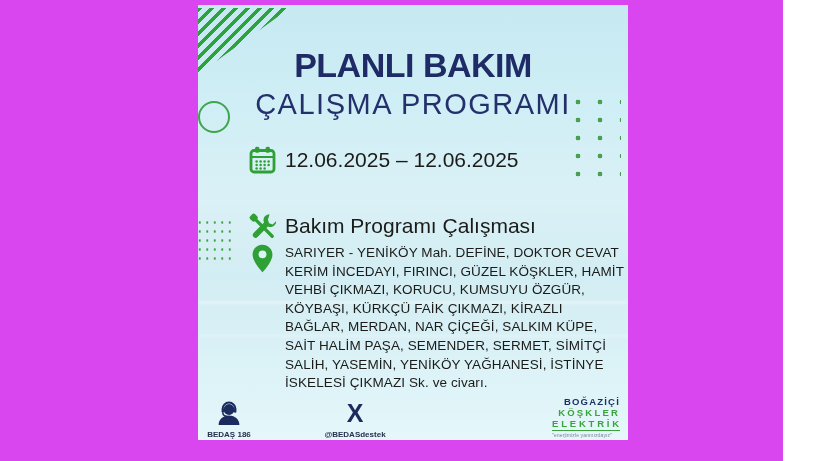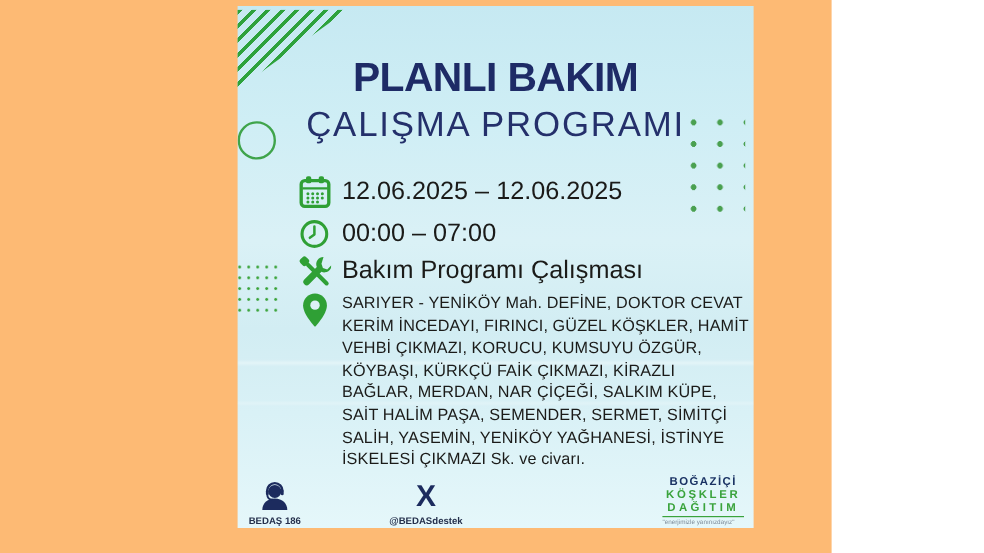--- a/index.html
+++ b/index.html
@@ -1,18 +1,18 @@
 <!DOCTYPE html>
 <html><head>
 <meta charset="utf-8">
 <style>
   * { margin:0; padding:0; box-sizing:border-box; }
   html,body { width:820px; height:461px; background:#ffffff; overflow:hidden;
               font-family:"Liberation Sans", sans-serif; }
-  .page { position:relative; width:693px; height:461px; background:#fdba74; }
+  .page { position:relative; width:783px; height:461px; background:#d946ef; }
 
   .card { position:absolute; left:198px; top:5px; width:430px; height:435px;
           background:linear-gradient(180deg,#c6e9f2 0%,#cfeef5 22%,#daf1f6 45%,#d2edf3 62%,#d9f1f6 78%,#e5f7fa 100%);
           overflow:hidden; }
 
   
   .stripes { position:absolute; left:-8px; top:3px; width:100px; height:72px;
              background:repeating-linear-gradient(135deg, transparent 0 5.5px, #2ea23c 5.5px 8.5px);
              clip-path:polygon(0 0, 100% 0, 0 100%); }
   .circle-deco { position:absolute; left:0px; top:96px; width:32px; height:32px;
@@ -47,21 +47,21 @@
 
   
   .footer { position:absolute; left:0; top:388px; width:100%; height:47px; }
   .contact { position:absolute; top:6px; text-align:center; }
   .contact .cic { height:27px; display:flex; align-items:flex-end; justify-content:center; }
   .contact .clabel { margin-top:4px; font-size:8px; font-weight:700; color:#25304c; white-space:nowrap; }
   .contact-1 { left:2px;  width:58px;text-align:center; }
   .contact-2 { left:60px; width:62px; }
   .contact-3 { left:122px; width:70px; }
 
-  .brand { position:absolute; right:8px; top:3px; width:68px; text-align:center; }
+  .brand { position:absolute; right:8px; top:3px; width:68px; text-align:right; }
   .brand .b1 { font-size:9.5px; font-weight:800; letter-spacing:1.2px; color:#1a3263; }
   .brand .b2 { font-size:9.5px; font-weight:800; letter-spacing:2.2px; color:#3aa33c; }
   .brand .b3 { font-size:9.5px; font-weight:800; letter-spacing:2.8px; color:#3aa33c;
                border-bottom:1.5px solid #3aa33c; padding-bottom:1px; }
   .brand .btag { margin-top:2px; font-size:6px; transform:scale(0.88); transform-origin:left top;
                  color:#7d8b99; white-space:nowrap; }
 </style>
 </head>
 <body>
 
@@ -96,29 +96,20 @@
               <circle cx="19.6" cy="18.9" r="1.25"></circle>
             <circle cx="7.6" cy="22.4" r="1.25"></circle>
               <circle cx="11.6" cy="22.4" r="1.25"></circle>
               <circle cx="15.6" cy="22.4" r="1.25"></circle>
           </g>
         </svg>
       </span>
       <span class="txt">12.06.2025 – 12.06.2025</span>
     </div>
 
-    <div class="row row-time">
-      <span class="ic">
-        <svg width="24" height="24" viewBox="0 0 24 24">
-          <circle cx="12" cy="12" r="10.3" fill="none" stroke="#2fa035" stroke-width="2.6"></circle>
-          <path d="M12,5.8 L12,12.4 L8.2,15.2" fill="none" stroke="#2fa035" stroke-width="2.1" stroke-linecap="round" stroke-linejoin="round"></path>
-        </svg>
-      </span>
-      <span class="txt">00:00 – 07:00</span>
-    </div>
 
     <div class="row row-loc">
       <span class="ic">
         <svg width="21" height="29" viewBox="0 0 22 30">
           <path d="M11,0.5 C5.2,0.5 0.6,5.1 0.6,10.9 c0,8 10.4,18.6 10.4,18.6 s10.4,-10.6 10.4,-18.6 C21.4,5.1 16.8,0.5 11,0.5 z" fill="#2fa035"></path>
           <circle cx="11" cy="10.6" r="4.1" fill="#ddf2f6"></circle>
         </svg>
       </span>
       <span class="txt">SARIYER - YENİKÖY Mah. DEFİNE, DOKTOR CEVAT KERİM İNCEDAYI, FIRINCI, GÜZEL KÖŞKLER, HAMİT VEHBİ ÇIKMAZI, KORUCU, KUMSUYU ÖZGÜR, KÖYBAŞI, KÜRKÇÜ FAİK ÇIKMAZI, KİRAZLI BAĞLAR, MERDAN, NAR ÇİÇEĞİ, SALKIM KÜPE, SAİT HALİM PAŞA, SEMENDER, SERMET, SİMİTÇİ SALİH, YASEMİN, YENİKÖY YAĞHANESİ, İSTİNYE İSKELESİ ÇIKMAZI Sk. ve civarı.</span>
     </div>
@@ -160,19 +151,19 @@
           <svg width="26" height="25" viewBox="0 0 26 25">
             <text x="13" y="20.5" text-anchor="middle" font-family="Liberation Sans, sans-serif" font-size="25" font-weight="900" fill="#1c2b5e">X</text>
           </svg>
         </div>
         <div class="clabel">@BEDASdestek</div>
       </div>
 
       <div class="brand">
         <div class="b1">BOĞAZİÇİ</div>
         <div class="b2">KÖŞKLER</div>
-        <div class="b3">DAĞITIM</div>
+        <div class="b3">ELEKTRİK</div>
         <div class="btag">"enerjimizle yanınızdayız"</div>
       </div>
 
     </div>
   </div>
 </div>
 
 </body></html>

